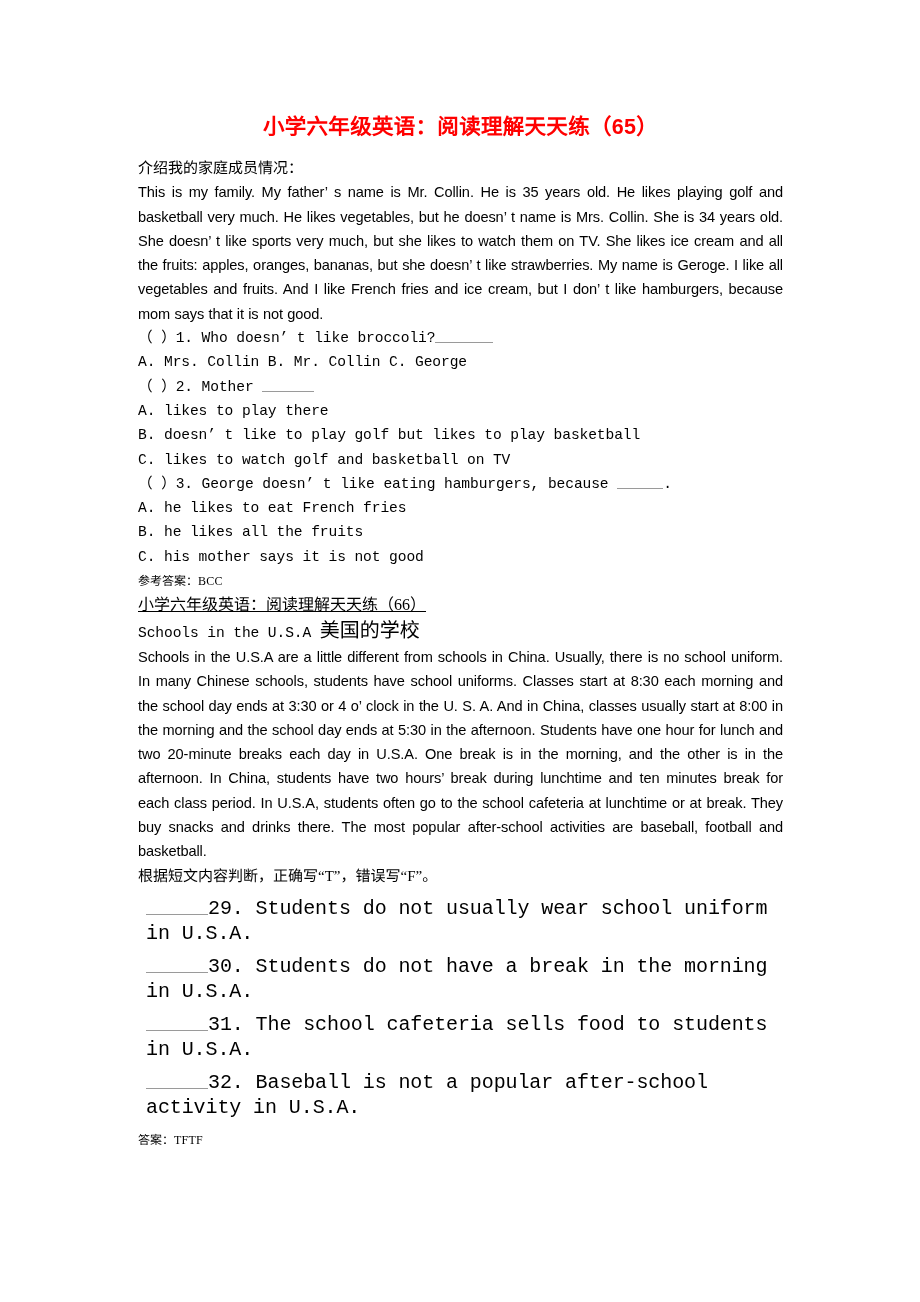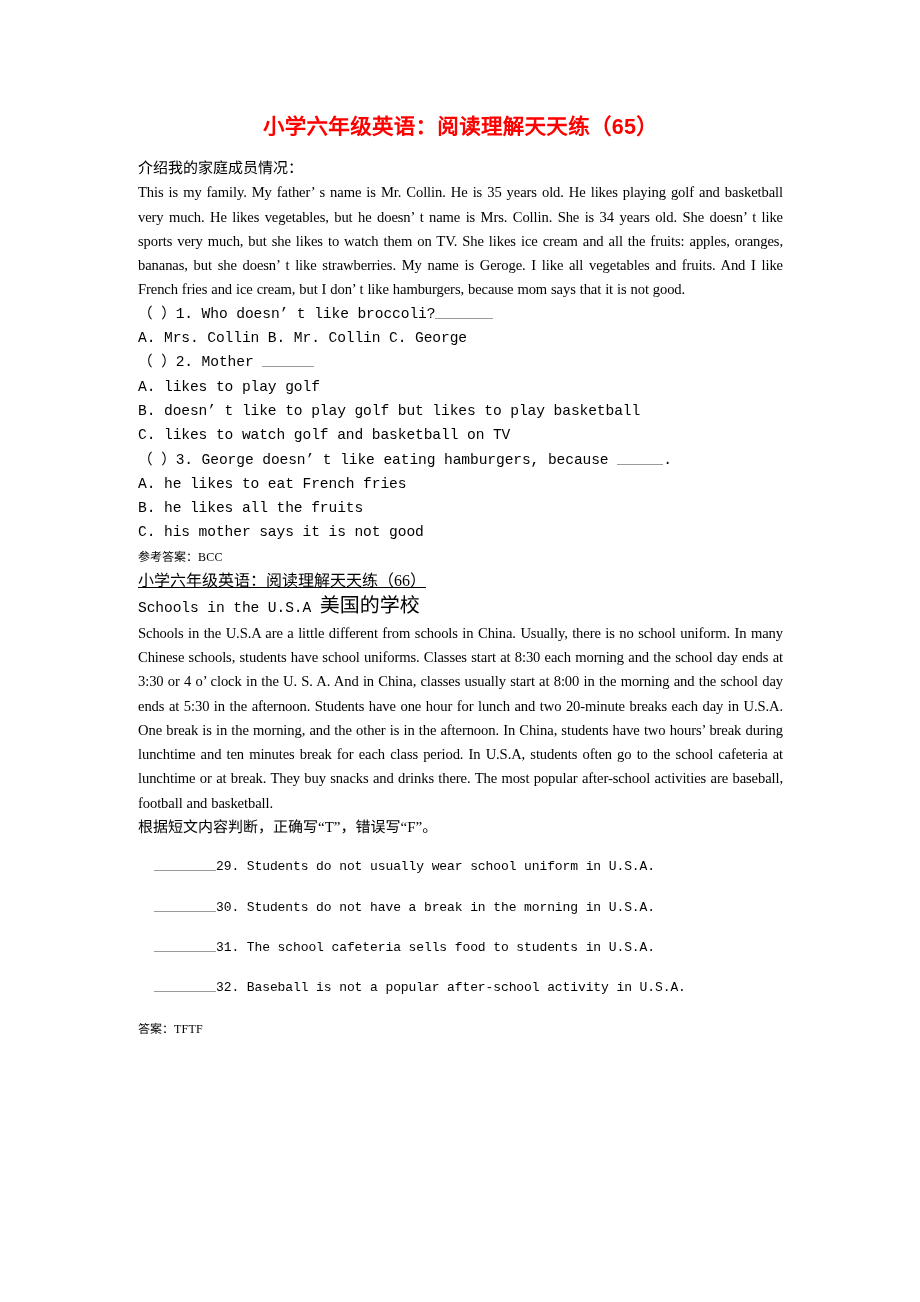--- a/index.html
+++ b/index.html
@@ -55,21 +55,21 @@
     font-family: "Liberation Serif", "DejaVu Serif", serif;
   }
 
   .en-para {
     font-size: 14.6px;
     line-height: 24.3px;
     margin: 0;
     text-align: justify;
     text-justify: inter-word;
     text-align-last: left;
-    font-family: Liberation Serif, serif;
+    font-family: Liberation Sans, sans-serif;
     letter-spacing: -0.1px;
     word-spacing: 0.4px;
   }
 
   .en-line {
     font-size: 14.6px;
     line-height: 24.3px;
     margin: 0;
     text-align: left;
     white-space: pre-wrap;
@@ -121,23 +121,23 @@
     border-bottom: 1px solid #9a9a9a;
     vertical-align: baseline;
     height: 0.92em;
     margin-bottom: -1px;
   }
   .blank-sm { width: 46px; }
   .blank-md { width: 52px; }
   .blank-lg { width: 58px; }
 
   .tf-item {
-    font-size: 13px;
+    font-size: 20px;
     line-height: 24.3px;
-    margin: 16px;
+    margin: 8px;
     text-align: left;
     white-space: pre-wrap;
     font-family: "Liberation Mono", "DejaVu Sans Mono", monospace;
     letter-spacing: -0.1px;
   }
   .tf-item .lead-blank {
     display: inline-block;
     width: 62px;
     border-bottom: 1px solid #9a9a9a;
     height: 0.92em;
@@ -156,21 +156,21 @@
     <p class="cn-line">介绍我的家庭成员情况：</p>
 
     <p class="en-para">This is my family. My father’ s name is Mr. Collin. He is 35 years old. He likes playing golf and basketball very much. He likes vegetables, but he doesn’ t name is Mrs. Collin. She is 34 years old. She doesn’ t like sports very much, but she likes to watch them on TV. She likes ice cream and all the fruits: apples, oranges, bananas, but she doesn’ t like strawberries. My name is Geroge. I like all vegetables and fruits. And I like French fries and ice cream, but I don’ t like hamburgers, because mom says that it is not good.</p>
 
     <p class="en-line"><span>（ ）1. Who doesn’ t like broccoli?</span><span class="blank blank-lg"></span></p>
 
     <p class="en-line">A. Mrs. Collin B. Mr. Collin C. George</p>
 
     <p class="en-line"><span>（ ）2. Mother </span><span class="blank blank-md"></span></p>
 
-    <p class="en-line">A. likes to play golf</p>
+    <p class="en-line">A. likes to play there</p>
     <p class="en-line">B. doesn’ t like to play golf but likes to play basketball</p>
     <p class="en-line">C. likes to watch golf and basketball on TV</p>
 
     <p class="en-line"><span>（ ）3. George doesn’ t like eating hamburgers, because </span><span class="blank blank-sm"></span><span>.</span></p>
 
     <p class="en-line">A. he likes to eat French fries</p>
     <p class="en-line">B. he likes all the fruits</p>
     <p class="en-line">C. his mother says it is not good</p>
 
     <p class="answer-line"><span>参考答案：</span><span class="latin">BCC</span></p>

